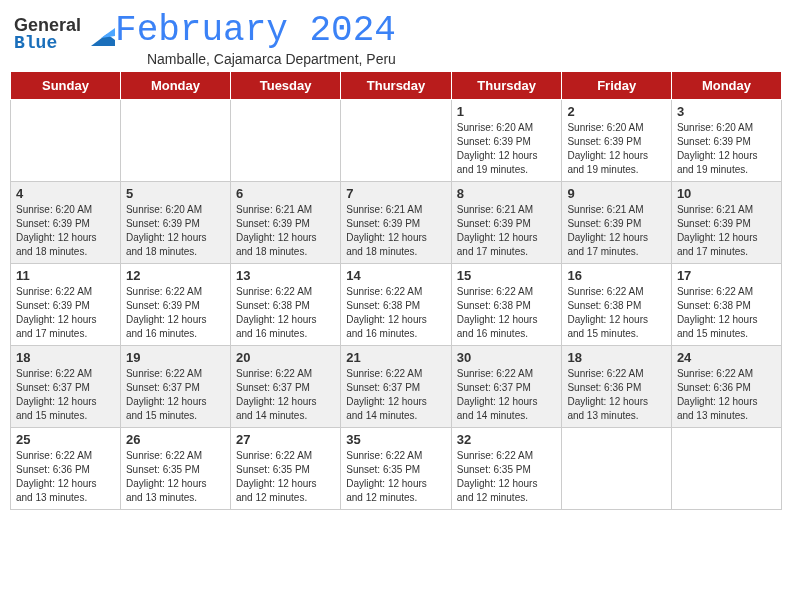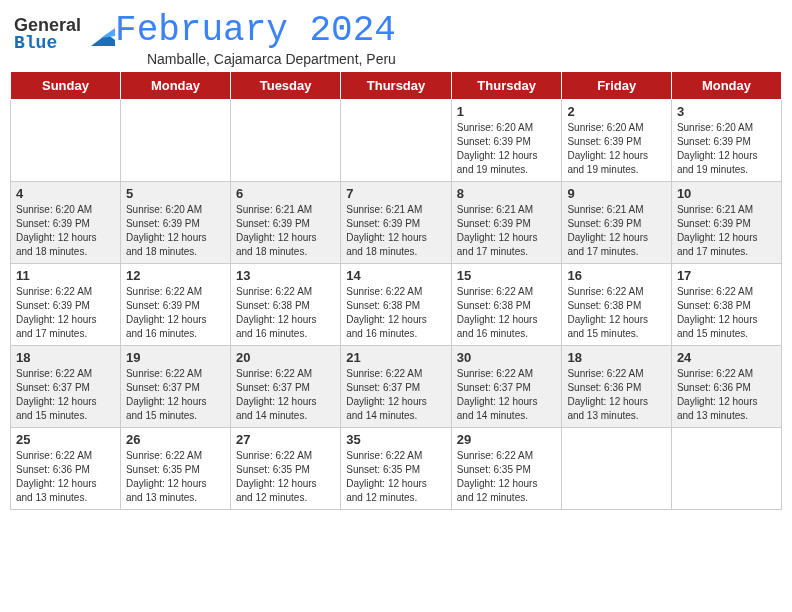--- a/index.html
+++ b/index.html
@@ -249,20 +249,20 @@
         </td>
         <td>
           <span class="day-num">27</span>
           <div class="day-info">Sunrise: 6:22 AM<br>Sunset: 6:35 PM<br>Daylight: 12 hours and 12 minutes.</div>
         </td>
         <td>
           <span class="day-num">35</span>
           <div class="day-info">Sunrise: 6:22 AM<br>Sunset: 6:35 PM<br>Daylight: 12 hours and 12 minutes.</div>
         </td>
         <td>
-          <span class="day-num">29</span>
+          <span class="day-num">32</span>
           <div class="day-info">Sunrise: 6:22 AM<br>Sunset: 6:35 PM<br>Daylight: 12 hours and 12 minutes.</div>
         </td>
         <td class="empty-cell"></td>
         <td class="empty-cell"></td>
       </tr>
     </tbody>
 </table>
 
 </body></html>

